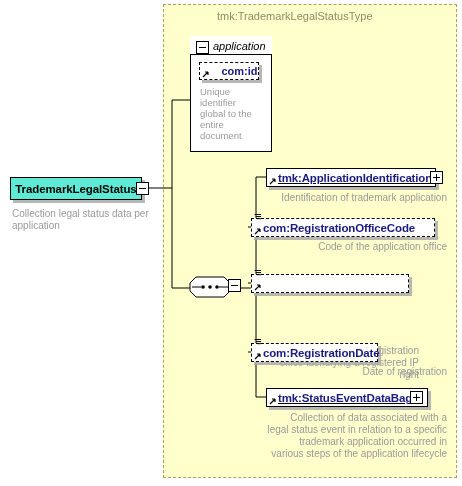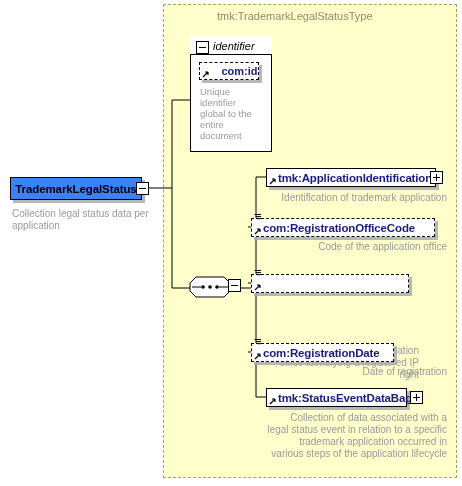--- a/index.html
+++ b/index.html
@@ -37,21 +37,21 @@
     margin-left: 44px;
   }
 
   
   .root-box {
     position: absolute;
     left: 10px;
     top: 177px;
     width: 132px;
     height: 23px;
-    background: #3b82f6;
+    background: #5eead4;
     border: 1px solid #000000;
     box-sizing: border-box;
     display: flex;
     align-items: center;
     justify-content: center;
     box-shadow: 3px 3px 0 0 rgba(170,170,170,0.85);
   }
   .root-box .label {
     font-size: 11.5px;
     font-weight: bold;
@@ -194,21 +194,21 @@
   
   .el {
     position: absolute;
     background: #ffffff;
     box-sizing: border-box;
     height: 19px;
     display: flex;
     align-items: center;
     box-shadow: 3px 3px 0 0 rgba(170,170,170,0.85);
   }
-  .el.required { border: 1px solid #000000; }
+  .el.required { border: 1px solid #000000; text-decoration: underline; }
   .el.optional { border: 1px dashed #000000; }
   .el .label {
     font-size: 11.5px;
     font-weight: bold;
     color: #1a1a80;
     white-space: nowrap;
     margin-left: 11px;
     letter-spacing: -0.15px;
   }
   .el-desc {
@@ -271,21 +271,21 @@
 
 <div class="root-box">
   <span class="label">TrademarkLegalStatus</span>
 </div>
 <div class="toggle root-toggle"></div>
 <div class="root-desc">Collection legal status data per application</div>
 
 <div class="attr-box"></div>
 <div class="attr-header"></div>
 <div class="toggle attr-toggle"></div>
-<div class="attr-title">identifier</div>
+<div class="attr-title">application</div>
 
 <div class="attr-chip">
   <svg class="arrow-glyph" viewBox="0 0 8 8">
     <path d="M1 7 L6 2 M6 2 L3 2 M6 2 L6 5" stroke="#000" stroke-width="1.2" fill="none"></path>
   </svg>
   <span class="label">com:id</span>
 </div>
 <div class="attr-desc">Unique identifier global to the entire document</div>
 
 <div class="toggle seq-toggle"></div>
@@ -313,31 +313,31 @@
 <div class="el optional" style="left:251px; top:274px; width:158px;">
   <svg class="lines-glyph" viewBox="0 0 8 8">
     <path d="M0.5 1.5 H7 M1.8 3.6 H7 M3.1 5.7 H7" stroke="#000" stroke-width="1" fill="none"></path>
   </svg>
   <svg class="arrow-glyph" viewBox="0 0 8 8">
     <path d="M1 7 L6 2 M6 2 L3 2 M6 2 L6 5" stroke="#000" stroke-width="1.2" fill="none"></path>
   </svg>
 </div>
 <div class="el-desc" style="left:267px; top:297px; width:152px;margin-top:48px;">Number issued by a registration office identifying a registered IP right</div>
 
-<div class="el optional" style="left:251px; top:343px; width:143px;">
+<div class="el optional" style="left:251px; top:343px; width:127px;">
   <svg class="lines-glyph" viewBox="0 0 8 8">
     <path d="M0.5 1.5 H7 M1.8 3.6 H7 M3.1 5.7 H7" stroke="#000" stroke-width="1" fill="none"></path>
   </svg>
   <svg class="arrow-glyph" viewBox="0 0 8 8">
     <path d="M1 7 L6 2 M6 2 L3 2 M6 2 L6 5" stroke="#000" stroke-width="1.2" fill="none"></path>
   </svg>
   <span class="label">com:RegistrationDate</span>
 </div>
 <div class="el-desc" style="left:267px; top:366px; width:180px;">Date of registration</div>
 
-<div class="el required" style="left:266px; top:388px; width:141px;">
+<div class="el required" style="left:266px; top:388px; width:162px;">
   <svg class="arrow-glyph" viewBox="0 0 8 8">
     <path d="M1 7 L6 2 M6 2 L3 2 M6 2 L6 5" stroke="#000" stroke-width="1.2" fill="none"></path>
   </svg>
   <span class="label">tmk:StatusEventDataBag</span>
 </div>
 <div class="toggle plus" style="left:410px; top:391px;"></div>
 <div class="el-desc" style="left:267px; top:412px; width:180px;">Collection of data associated with a legal status event in relation to a specific trademark application occurred in various steps of the application lifecycle</div>
 
 </body></html>

